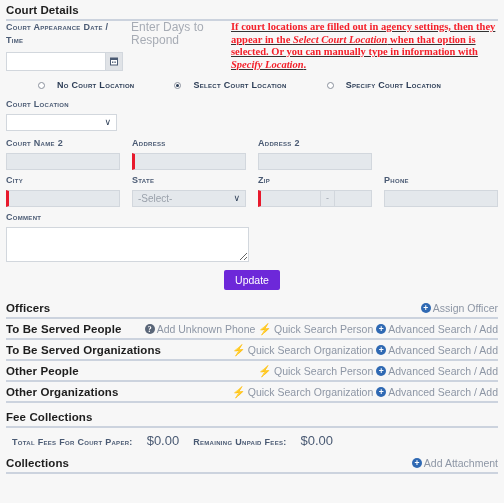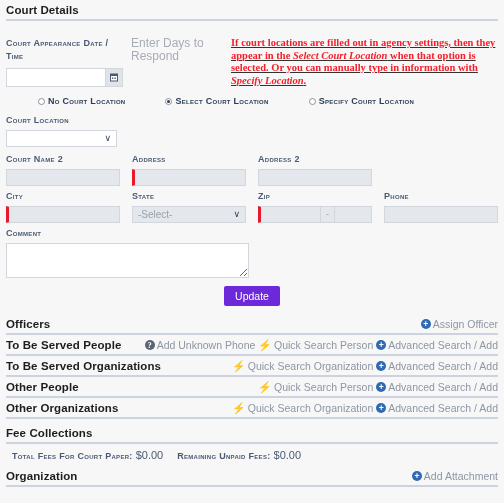--- a/index.html
+++ b/index.html
@@ -118,21 +118,21 @@
               width: 100px; box-sizing: border-box; }
   .cal-btn {
     width: 17px; height: 19px; box-sizing: border-box;
     background: #e0e3e7; border: 1px solid #d2d7dd; border-left: none;
     display: flex; align-items: center; justify-content: center;
     font-size: 9px; color: #4a5a73; cursor: pointer;
   }
 
   
   .radios { display: flex; align-items: center; gap: 8px; padding: 5px 0 8px 0; }
-  .radio-opt { display: flex; align-items: center; gap: 3px; cursor: pointer; padding-left: 32px; }
+  .radio-opt { display: flex; align-items: center; gap: 12px; cursor: pointer; padding-left: 32px; }
   .radio-dot {
     width: 7px; height: 7px; border-radius: 50%;
     border: 1px solid #8a919c; background: #fff; box-sizing: border-box;
     position: relative; flex: none;
   }
   .radio-dot.on::after {
     content: ""; position: absolute; left: 1px; top: 1px;
     width: 3px; height: 3px; border-radius: 50%; background: #2b3c55;
   }
   .radio-lab {
@@ -172,21 +172,21 @@
     font-size: 10.5px; padding: 4px 11px; border-radius: 2px;
     cursor: pointer; font-family: "Liberation Sans", sans-serif;
   }
 
   
   .fee-line { padding: 5px 0 5px 6px; display: flex; gap: 14px; }
   .fee-lab {
     font-size: 9px; font-weight: bold; color: #4a5a73;
     font-variant: small-caps; text-transform: capitalize; letter-spacing: .3px;
   }
-  .fee-val { font-size: 11px; color: #4a5a73; margin-left: 3px; }
+  .fee-val { font-size: 13px; color: #4a5a73; margin-left: 14px; }
 
   
   .addform-wrap { display: flex; align-items: center; margin-top: 44px; }
   .addform-btn {
     background: #e8eaed; border: 1px solid #d2d7dd; border-right: none;
     font-size: 10px; color: #7b838f; padding: 2px 6px; height: 19px;
     box-sizing: border-box; line-height: 14px; cursor: pointer;
   }
   .addform-sel {
     background: #fff; border: 1px solid #d2d7dd;
@@ -198,21 +198,21 @@
 </style>
 </head>
 <body>
 
 <div class="page">
 
   <div class="section-head">
     <span class="section-title">Court Details</span>
   </div>
 
-  <div class="row" style="padding-top:16px; gap:0;">
+  <div class="row" style="padding-top:0; gap:0;">
     <div style="width:125px;">
       <span class="flab" style="max-width:112px;">Court Appearance Date / Time</span>
       <div class="date-wrap" style="margin-top:5px;">
         <input class="date-inp" type="text" value="" style="">
         <div class="cal-btn">
           <svg width="8" height="9" viewBox="0 0 8 9" aria-hidden="true">
             <rect x="0.5" y="1" width="7" height="7" fill="#fff" stroke="#4a5a73"></rect>
             <rect x="0.5" y="1" width="7" height="2" fill="#4a5a73"></rect>
             <rect x="2" y="4.5" width="1.4" height="1.4" fill="#4a5a73"></rect>
             <rect x="4.4" y="4.5" width="1.4" height="1.4" fill="#4a5a73"></rect>
@@ -384,21 +384,21 @@
   <div class="fee-line">
     <span>
       <span class="fee-lab">Total Fees for Court Paper:</span><span class="fee-val">$0.00</span>
     </span>
     <span>
       <span class="fee-lab">Remaining Unpaid Fees:</span><span class="fee-val">$0.00</span>
     </span>
   </div>
 
   <div class="section-head">
-    <span class="section-title">Organization</span>
+    <span class="section-title">Collections</span>
     <div class="section-actions">
       <span class="act-link">
         <span class="ico-plus">+</span>
         <span>Add Attachment</span>
       </span>
     </div>
   </div>
 
   <div class="section-head" style="padding-bottom:4px;">
     <span class="section-title">Attached Forms</span>

